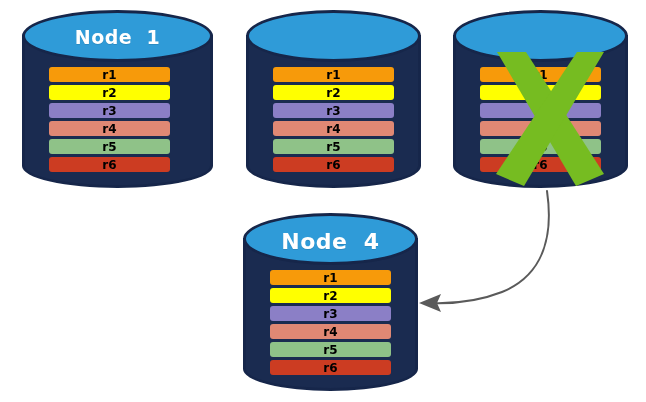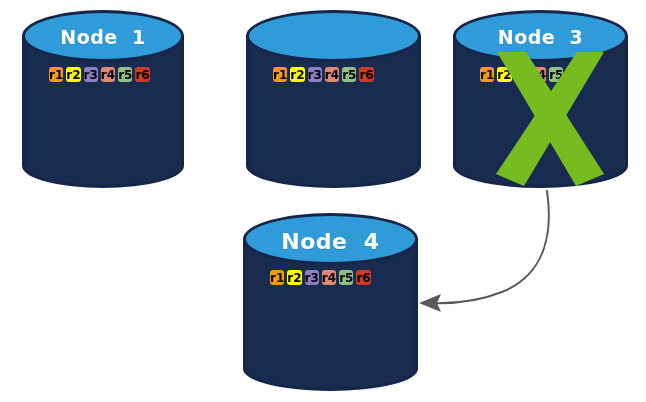--- a/index.html
+++ b/index.html
@@ -58,21 +58,21 @@
     z-index: 4;
     white-space: pre;
     text-shadow: 0 1px 0 rgba(0,0,0,0.10);
   }
 
   
   .records {
     position: absolute;
     z-index: 2;
     display: flex;
-    flex-direction: row;
+    flex-direction: column;
   }
   .rec {
     position: relative;
     border-radius: 3px;
     box-sizing: border-box;
     display: flex;
     align-items: center;
     justify-content: center;
     color: #000000;
     font-weight: bold;
@@ -88,21 +88,21 @@
     height: 402px;
     z-index: 6;
     pointer-events: none;
   }
 </style>
 </head>
 <body>
 
 <div id="stage">
 
-  <div class="node" style="left:22px; top:10px; width:162px; height:178px;">
+  <div class="node" style="left:22px; top:10px; width:191px; height:178px;">
     <div class="body" style="top:25px; height:153px;"></div>
     <div class="top" style="height:52px;"></div>
     <div class="top-label" style="top:16px; font-size:19px;">Node  1</div>
     <div class="records" style="left:27px; top:57px; width:121px; gap:3px;">
       <div class="rec" style="background:#F79A0A; height:15px; font-size:12px;">r1</div>
       <div class="rec" style="background:#FFFF00; height:15px; font-size:12px;">r2</div>
       <div class="rec" style="background:#8B7FC6; height:15px; font-size:12px;">r3</div>
       <div class="rec" style="background:#E08874; height:15px; font-size:12px;">r4</div>
       <div class="rec" style="background:#8FC288; height:15px; font-size:12px;">r5</div>
       <div class="rec" style="background:#CC3C22; height:15px; font-size:12px;">r6</div>
@@ -118,21 +118,20 @@
       <div class="rec" style="background:#8B7FC6; height:15px; font-size:12px;">r3</div>
       <div class="rec" style="background:#E08874; height:15px; font-size:12px;">r4</div>
       <div class="rec" style="background:#8FC288; height:15px; font-size:12px;">r5</div>
       <div class="rec" style="background:#CC3C22; height:15px; font-size:12px;">r6</div>
     </div>
   </div>
 
   <div class="node" style="left:453px; top:10px; width:175px; height:178px;">
     <div class="body" style="top:25px; height:153px;"></div>
     <div class="top" style="height:52px;"></div>
-    <div class="top-label" style="top:16px; font-size:19px;">Node  3</div>
     <div class="records" style="left:27px; top:57px; width:121px; gap:3px;">
       <div class="rec" style="background:#F79A0A; height:15px; font-size:12px;">r1</div>
       <div class="rec" style="background:#FFFF00; height:15px; font-size:12px;">r2</div>
       <div class="rec" style="background:#8B7FC6; height:15px; font-size:12px;">r3</div>
       <div class="rec" style="background:#E08874; height:15px; font-size:12px;">r4</div>
       <div class="rec" style="background:#8FC288; height:15px; font-size:12px;">r5</div>
       <div class="rec" style="background:#CC3C22; height:15px; font-size:12px;">r6</div>
     </div>
   </div>
 

